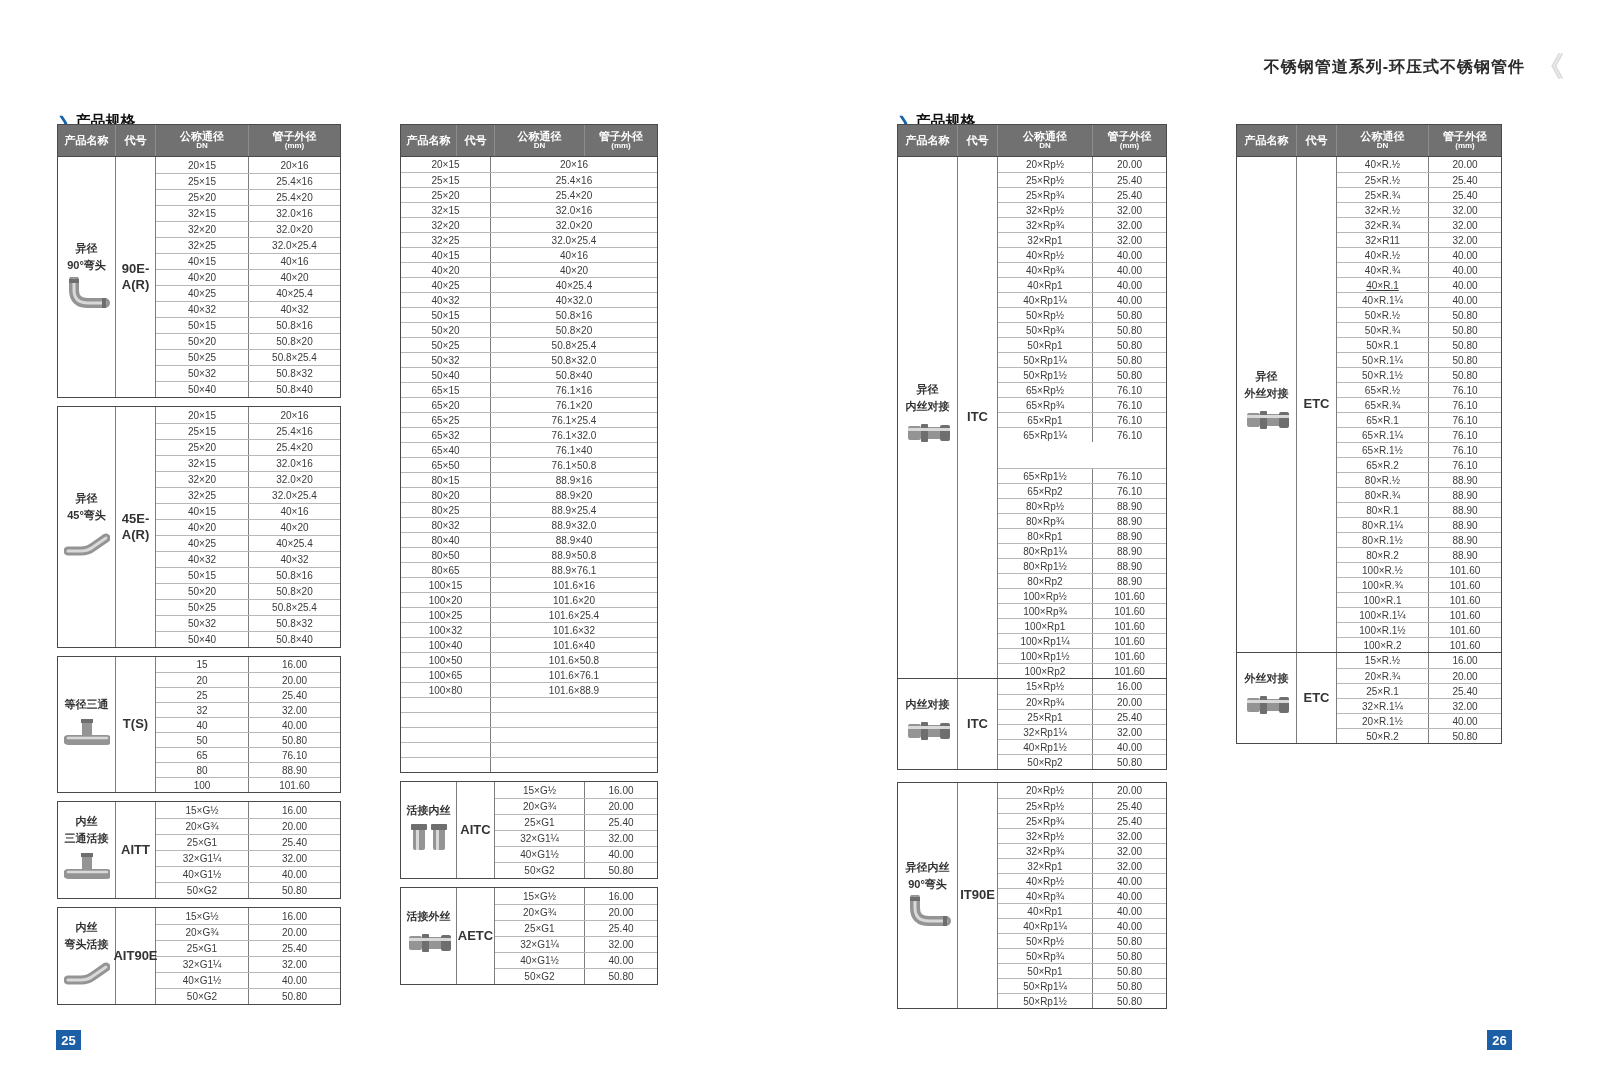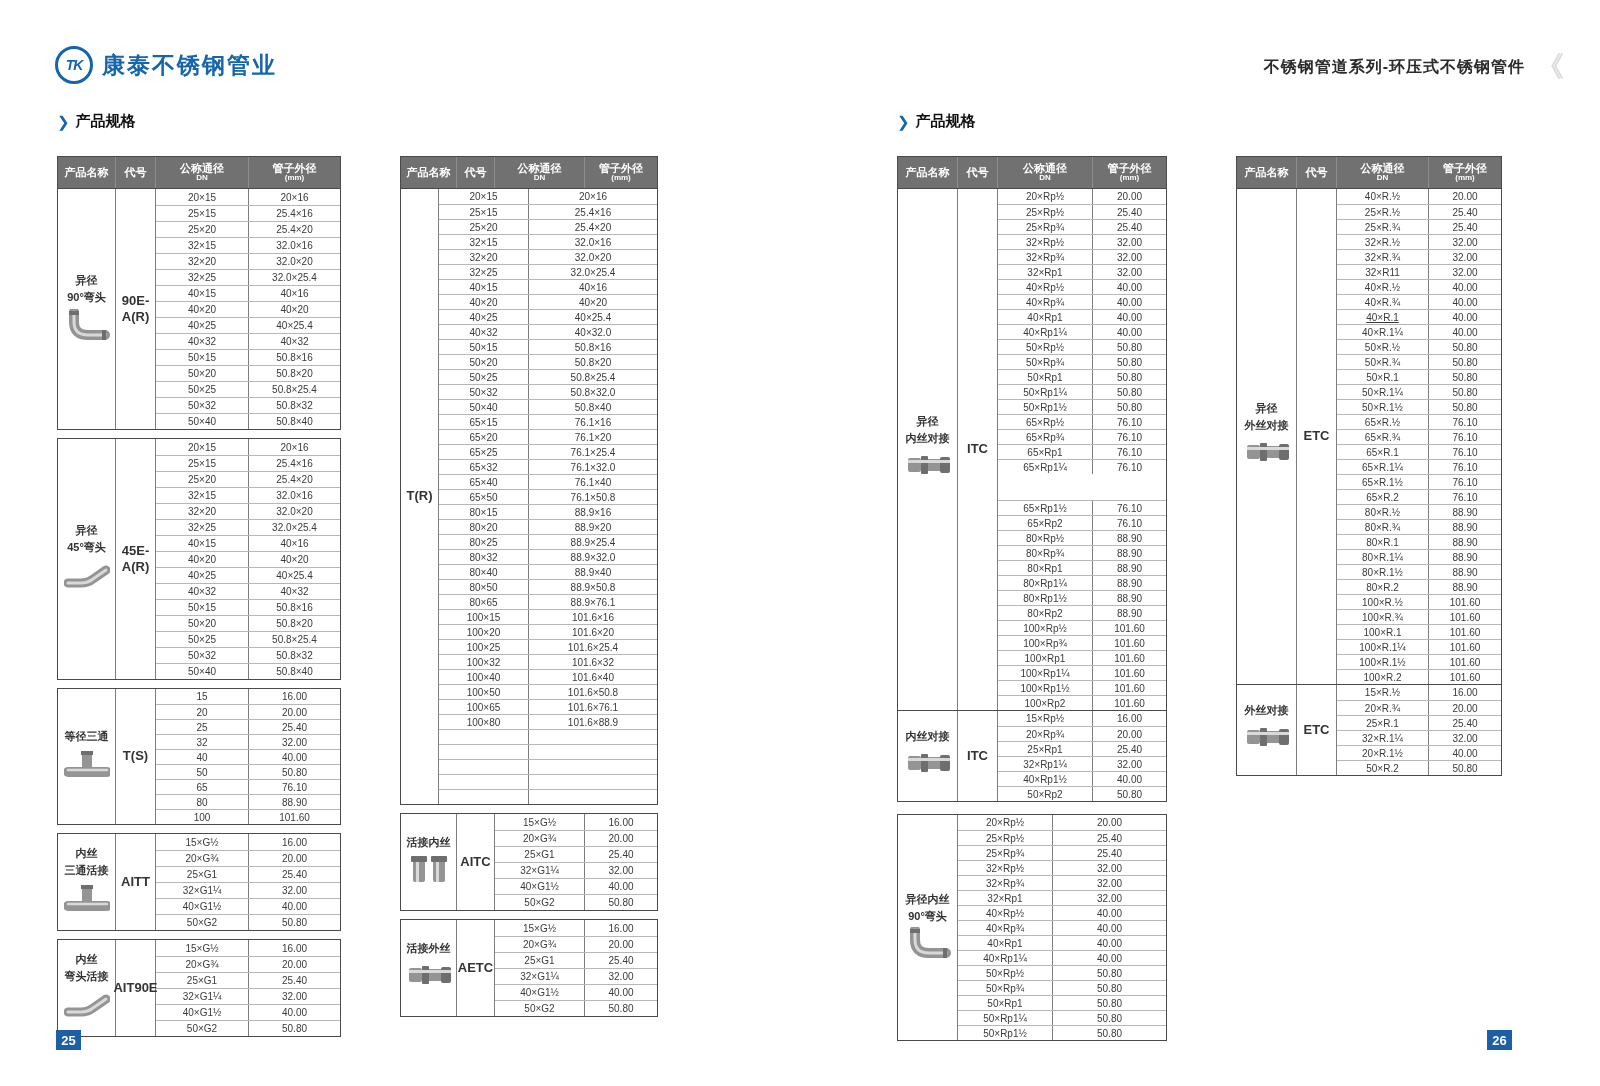--- a/index.html
+++ b/index.html
@@ -10,21 +10,21 @@
   .logo-circle{width:32px;height:32px;border:3px solid #1565ad;border-radius:50%;color:#1565ad;
         font-weight:bold;font-style:italic;display:flex;align-items:center;justify-content:center;
         font-size:14px;letter-spacing:-1px;}
   .logo-text{color:#1565ad;font-size:23px;font-weight:bold;letter-spacing:2px;}
   .series-title{position:absolute;right:75px;top:57px;font-size:16px;font-weight:bold;color:#2a2a2a;letter-spacing:1px;}
   .series-chevron{position:absolute;right:36px;top:48px;font-size:28px;color:#dcdcdc;font-weight:bold;}
   
   .sec-title{position:absolute;top:112px;font-size:15px;font-weight:bold;color:#111;display:flex;align-items:center;gap:6px;}
   .sec-title .chev{color:#1565ad;font-size:15px;font-weight:bold;}
   
-  .tcol{position:absolute;top:156px;}
+  .tcol{position:absolute;top:124px;}
   .thead{display:flex;background:#717171;color:#fff;height:33px;border:1px solid #4a4a4a;box-sizing:border-box;}
   .hc{display:flex;flex-direction:column;justify-content:center;align-items:center;box-sizing:border-box;
       border-right:1px solid #8d8d8d;}
   .hc:last-child{border-right:none;}
   .h1{font-size:11px;font-weight:bold;line-height:1.15;}
   .h2{font-size:8px;font-weight:bold;line-height:1.1;}
   .block{border:1px solid #4a4a4a;border-top:none;box-sizing:border-box;background:#fff;}
   .block.detached{border-top:1px solid #4a4a4a;}
   .sect{display:flex;border-top:1px solid #4a4a4a;}
   .sect:first-child{border-top:none;}
@@ -43,26 +43,20 @@
   
   .pagenum{position:absolute;top:1030px;width:25px;height:20px;background:#1c5fa6;color:#fff;
            display:flex;align-items:center;justify-content:center;font-size:13px;font-weight:bold;}
   .icon-wrap{margin-top:2px;}
 </style>
 </head>
 <body>
 
 <div class="page">
 
-  <div class="brand">
-    <span class="logo-circle">
-      <span>TK</span>
-    </span>
-    <span class="logo-text">康泰不锈钢管业</span>
-  </div>
 
   <div class="series-title">不锈钢管道系列-环压式不锈钢管件</div>
   <div class="series-chevron">《</div>
 
   <div class="sec-title" style="left:57px">
     <span class="chev">❯</span>
     <span>产品规格</span>
   </div>
   <div class="sec-title" style="left:897px">
     <span class="chev">❯</span>
@@ -401,23 +395,20 @@
             <span class="h1">公称通径</span>
             <span class="h2">DN</span>
           </div>
           <div class="hc" style="width: 72px;">
             <span class="h1">管子外径</span>
             <span class="h2">(mm)</span>
           </div>
         </div>
         <div class="block">
           <div class="sect">
-            <div class="codec" style="width: 38px;">
-              <div class="code-line">T(R)</div>
-            </div>
             <div class="rows">
               <div class="row" style="height: 15px;">
                 <div class="dn" style="width: 90px;">20×15</div>
                 <div class="od">20×16</div>
               </div>
               <div class="row" style="height: 15px;">
                 <div class="dn" style="width: 90px;">25×15</div>
                 <div class="od">25.4×16</div>
               </div>
               <div class="row" style="height: 15px;">
@@ -887,20 +878,23 @@
               <div class="name-line">异径内丝</div>
               <div class="name-line">90°弯头</div>
               <span class="icon-wrap">
     <svg width="46" height="32" viewBox="0 0 46 32" xmlns="http://www.w3.org/2000/svg">
                   <path d="M10 3 L10 13 Q10 26 24 26 L41 26" fill="none" stroke="#949494" stroke-width="10" stroke-linecap="round"></path>
             <path d="M10 3 L10 13 Q10 26 24 26 L41 26" fill="none" stroke="#d9d9d9" stroke-width="3" stroke-linecap="round"></path>
             <rect x="5" y="2" width="10" height="4" fill="#6e6e6e"></rect>
                   <rect x="38" y="21" width="4" height="10" fill="#6e6e6e"></rect>
                 </svg></span>
             </div>
+            <div class="codec" style="width: 40px;">
+              <div class="code-line">IT90E</div>
+            </div>
             <div class="rows">
               <div class="row" style="height: 15px;">
                 <div class="dn" style="width: 95px;">20×Rp½</div>
                 <div class="od">20.00</div>
               </div>
               <div class="row" style="height: 15px;">
                 <div class="dn" style="width: 95px;">25×Rp½</div>
                 <div class="od">25.40</div>
               </div>
               <div class="row" style="height: 15px;">

